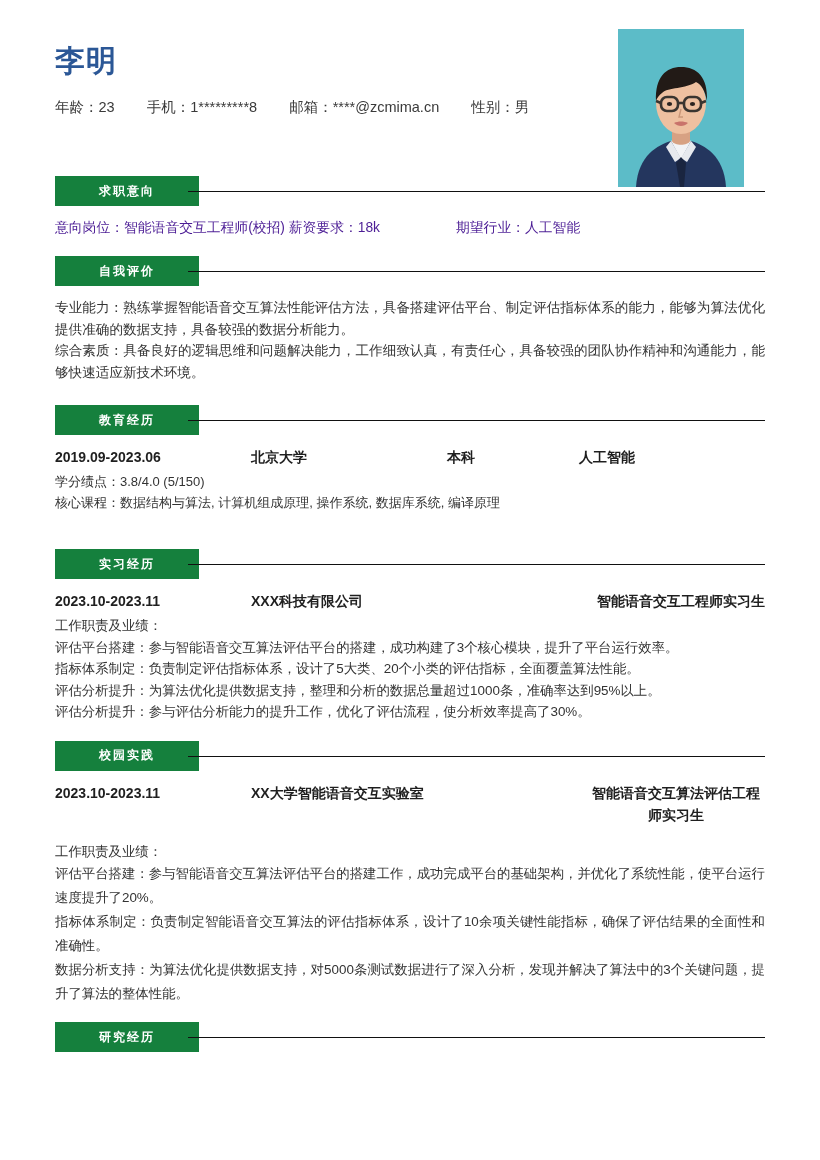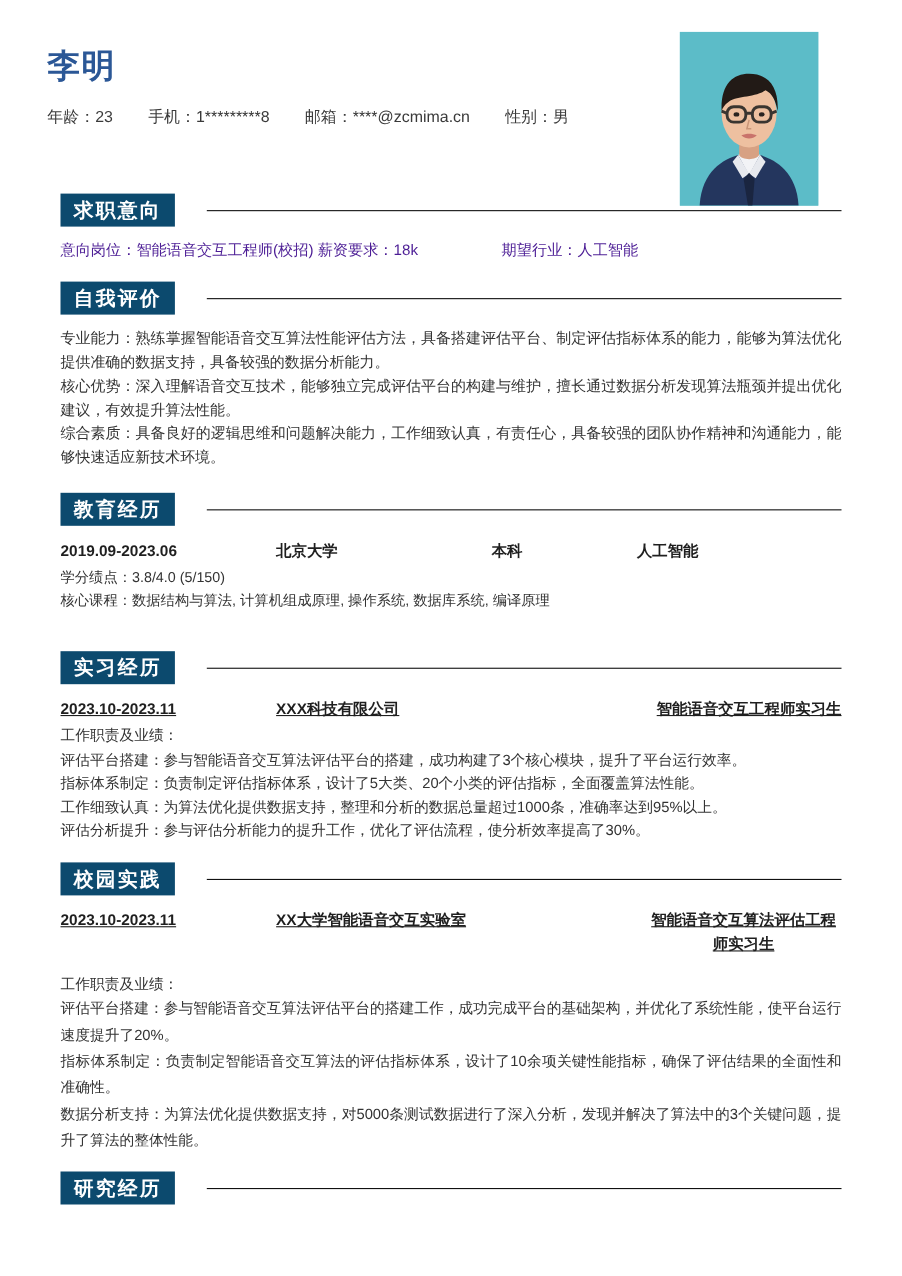--- a/index.html
+++ b/index.html
@@ -20,21 +20,21 @@
     position: relative;
     width: 820px;
     height: 1160px;
     background: #ffffff;
     box-sizing: border-box;
   }
 
   
   .header {
     position: relative;
-    padding: 26px 55px 0 43px;
+    padding: 26px 55px 0 55px;
     height: 176px;
     box-sizing: border-box;
   }
   .name {
     font-size: 30px;
     font-weight: bold;
     color: #2b5796;
     letter-spacing: 1px;
     line-height: 40px;
     margin: 15px 0 0 0;
@@ -62,25 +62,25 @@
   
   .section { padding: 0 55px; }
   .sec-head {
     position: relative;
     height: 30px;
     margin-bottom: 11px;
   }
   .sec-badge {
     position: absolute;
     left: 0; top: 0;
-    width: 104px;
+    width: 144px;
     height: 30px;
-    background: #0c4a6e;
+    background: #15803d;
     color: #ffffff;
-    font-size: 18px;
+    font-size: 12px;
     font-weight: bold;
     letter-spacing: 2px;
     display: flex;
     align-items: center;
     justify-content: center;
     box-sizing: border-box;
   }
   .sec-rule {
     position: absolute;
     left: 133px;
@@ -131,21 +131,20 @@
   }
 
   
   .exp-row {
     display: flex;
     font-size: 14px;
     font-weight: bold;
     color: #1f1f1f;
     line-height: 22px;
     margin-bottom: 3px;
-    text-decoration: underline;
   }
   .exp-date { width: 196px; flex: none; }
   .exp-org  { flex: 1; }
   .exp-role { width: 156px; flex: none; text-align: left; }
   .exp-role.wide { width: 200px; text-align: right; }
   .exp-role.mid  { width: 178px; text-align: center; }
 
   .exp-line {
     font-size: 13.4px;
     line-height: 21.5px;
@@ -221,21 +220,20 @@
   </div>
 
   <div class="sp-18"></div>
 
   <div class="section">
     <div class="sec-head">
       <div class="sec-badge">自我评价</div>
       <div class="sec-rule"></div>
     </div>
     <p class="para">专业能力：熟练掌握智能语音交互算法性能评估方法，具备搭建评估平台、制定评估指标体系的能力，能够为算法优化提供准确的数据支持，具备较强的数据分析能力。</p>
-    <p class="para">核心优势：深入理解语音交互技术，能够独立完成评估平台的构建与维护，擅长通过数据分析发现算法瓶颈并提出优化建议，有效提升算法性能。</p>
     <p class="para">综合素质：具备良好的逻辑思维和问题解决能力，工作细致认真，有责任心，具备较强的团队协作精神和沟通能力，能够快速适应新技术环境。</p>
   </div>
 
   <div class="sp-22"></div>
 
   <div class="section">
     <div class="sec-head">
       <div class="sec-badge">教育经历</div>
       <div class="sec-rule"></div>
     </div>
@@ -265,21 +263,21 @@
 
     <div>
       <div class="exp-row">
         <span class="exp-date">2023.10-2023.11</span>
         <span class="exp-org">XXX科技有限公司</span>
         <span class="exp-role wide">智能语音交互工程师实习生</span>
       </div>
       <div class="exp-line">工作职责及业绩：</div>
       <div class="exp-line">评估平台搭建：参与智能语音交互算法评估平台的搭建，成功构建了3个核心模块，提升了平台运行效率。</div>
       <div class="exp-line">指标体系制定：负责制定评估指标体系，设计了5大类、20个小类的评估指标，全面覆盖算法性能。</div>
-      <div class="exp-line">工作细致认真：为算法优化提供数据支持，整理和分析的数据总量超过1000条，准确率达到95%以上。</div>
+      <div class="exp-line">评估分析提升：为算法优化提供数据支持，整理和分析的数据总量超过1000条，准确率达到95%以上。</div>
       <div class="exp-line">评估分析提升：参与评估分析能力的提升工作，优化了评估流程，使分析效率提高了30%。</div>
     </div>
   </div>
 
   <div class="sp-18"></div>
 
   <div class="section">
     <div class="sec-head">
       <div class="sec-badge">校园实践</div>
       <div class="sec-rule"></div>

